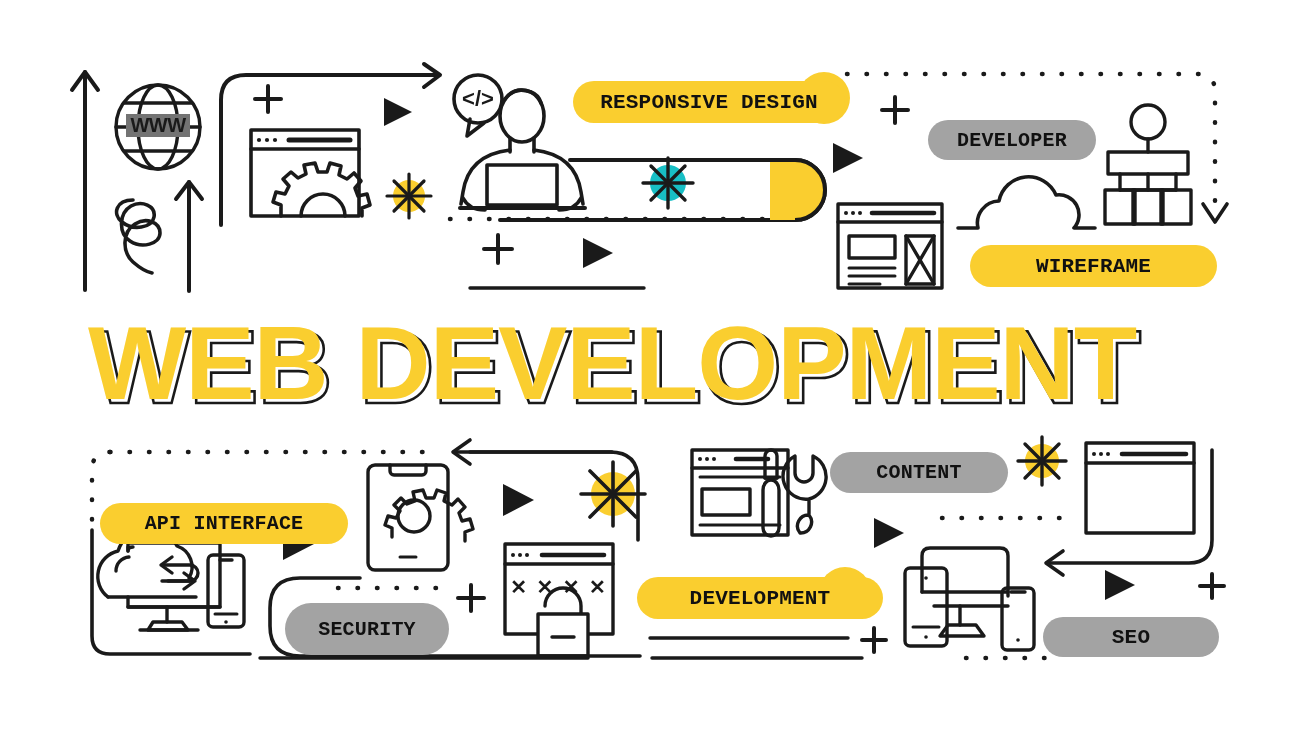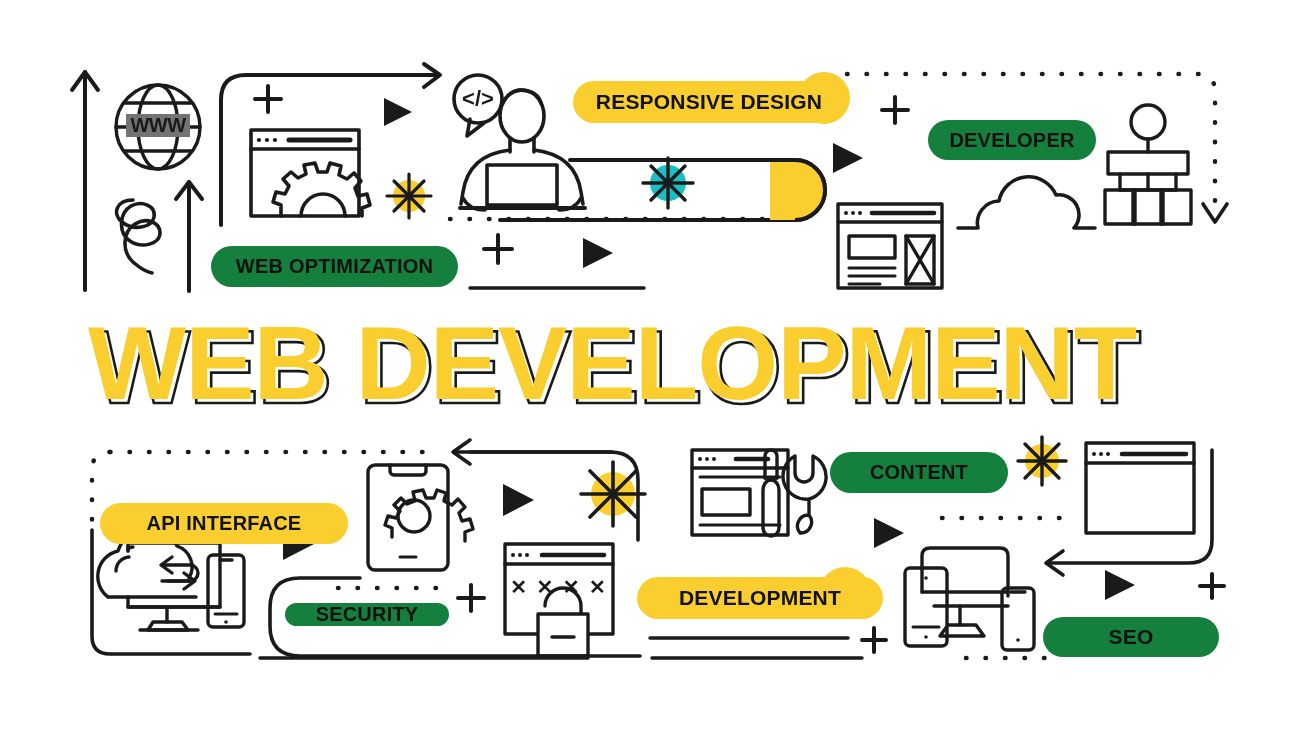--- a/index.html
+++ b/index.html
@@ -27,29 +27,29 @@
   }
 
   
   .pill {
     position: absolute;
     display: flex;
     align-items: center;
     justify-content: center;
     border-radius: 999px;
     color: #111111;
-    font-family: Liberation Sans, sans-serif;
+    font-family: Liberation Mono, monospace;
     font-weight: bold;
     letter-spacing: 0.2px;
     white-space: nowrap;
     box-sizing: border-box;
     user-select: none;
   }
   .pill.yellow { background: #FACE2F; }
-  .pill.teal   { background: #15803d; justify-content: center; }
+  .pill.teal   { background: #a3a3a3; justify-content: center; }
 
   
   #headline {
     position: absolute;
     left: 16px;
     top: 311px;
     width: 1300px;
     height: 115px;
     pointer-events: none;
   }
@@ -442,35 +442,35 @@
   </div>
 
   <div class="pill yellow" style="left:573px; top:81px; width:272px; height:42px; font-size:21px;">
     <span>RESPONSIVE DESIGN</span>
   </div>
 
   <div class="pill teal" style="left:928px; top:120px; width:168px; height:40px; font-size:20px;">
     <span>DEVELOPER</span>
   </div>
 
-  <div class="pill teal" style="left:211px; top:246px; width:247px; height:41px; font-size:20px;">
-    <span>WEB OPTIMIZATION</span>
-  </div>
-
-
+
+
+  <div class="pill yellow" style="left:970px; top:245px; width:247px; height:42px; font-size:21px;">
+    <span>WIREFRAME</span>
+  </div>
 
   <div class="pill yellow" style="left:100px; top:463px; width:248px; height:41px; font-size:20px;margin-top:40px;">
     <span>API INTERFACE</span>
   </div>
 
   <div class="pill teal" style="left:830px; top:452px; width:178px; height:41px; font-size:20px;">
     <span>CONTENT</span>
   </div>
 
-  <div class="pill teal" style="left:285px; top:603px; width:164px; height:23px; font-size:20px;">
+  <div class="pill teal" style="left:285px; top:603px; width:164px; height:52px; font-size:20px;">
     <span>SECURITY</span>
   </div>
 
   <div class="pill yellow" style="left:637px; top:577px; width:246px; height:42px; font-size:21px;">
     <span>DEVELOPMENT</span>
   </div>
 
   <div class="pill teal" style="left:1043px; top:617px; width:176px; height:40px; font-size:21px;">
     <span>SEO</span>
   </div>

